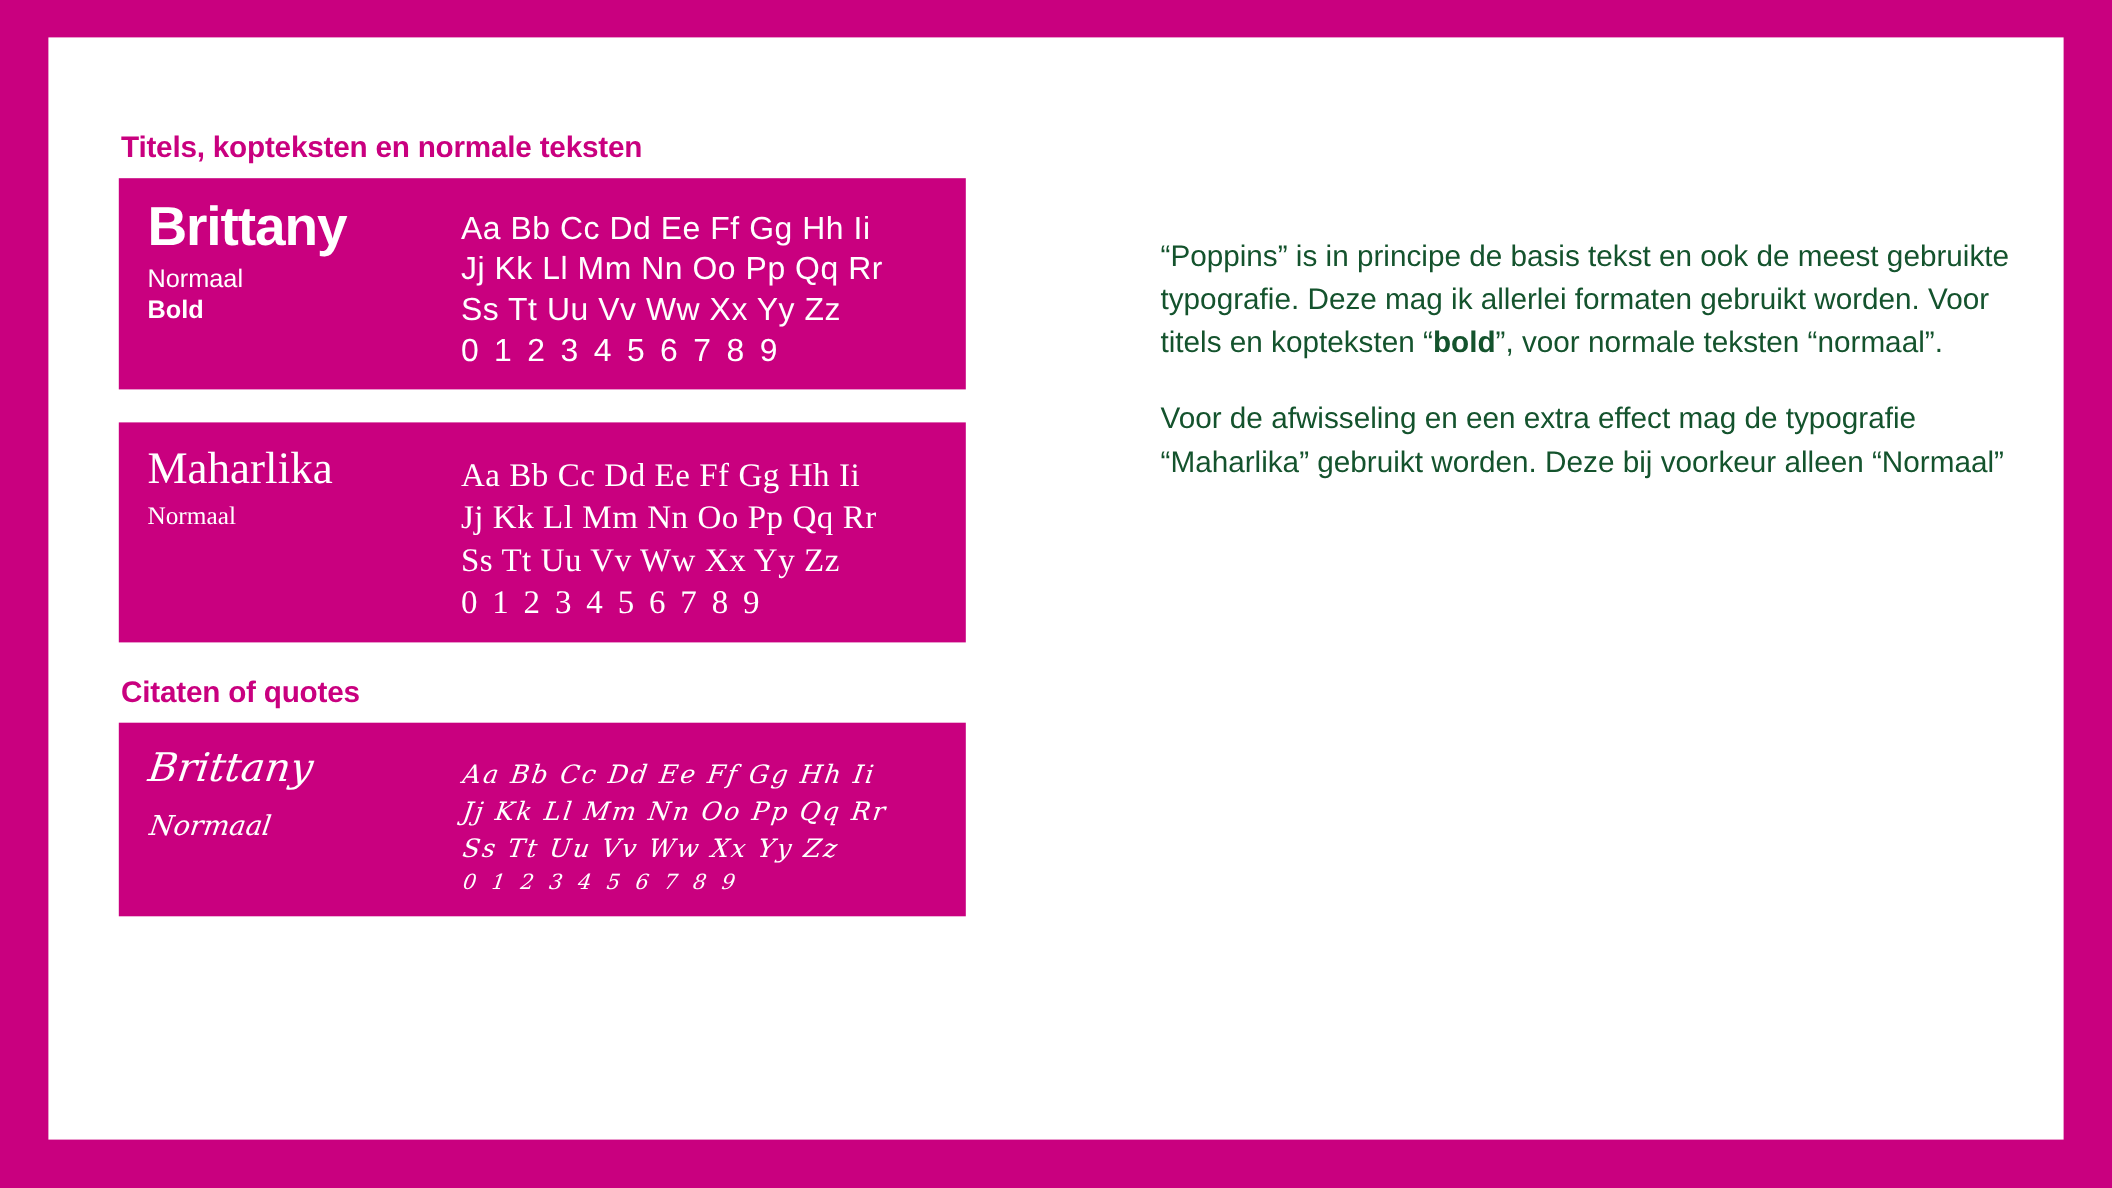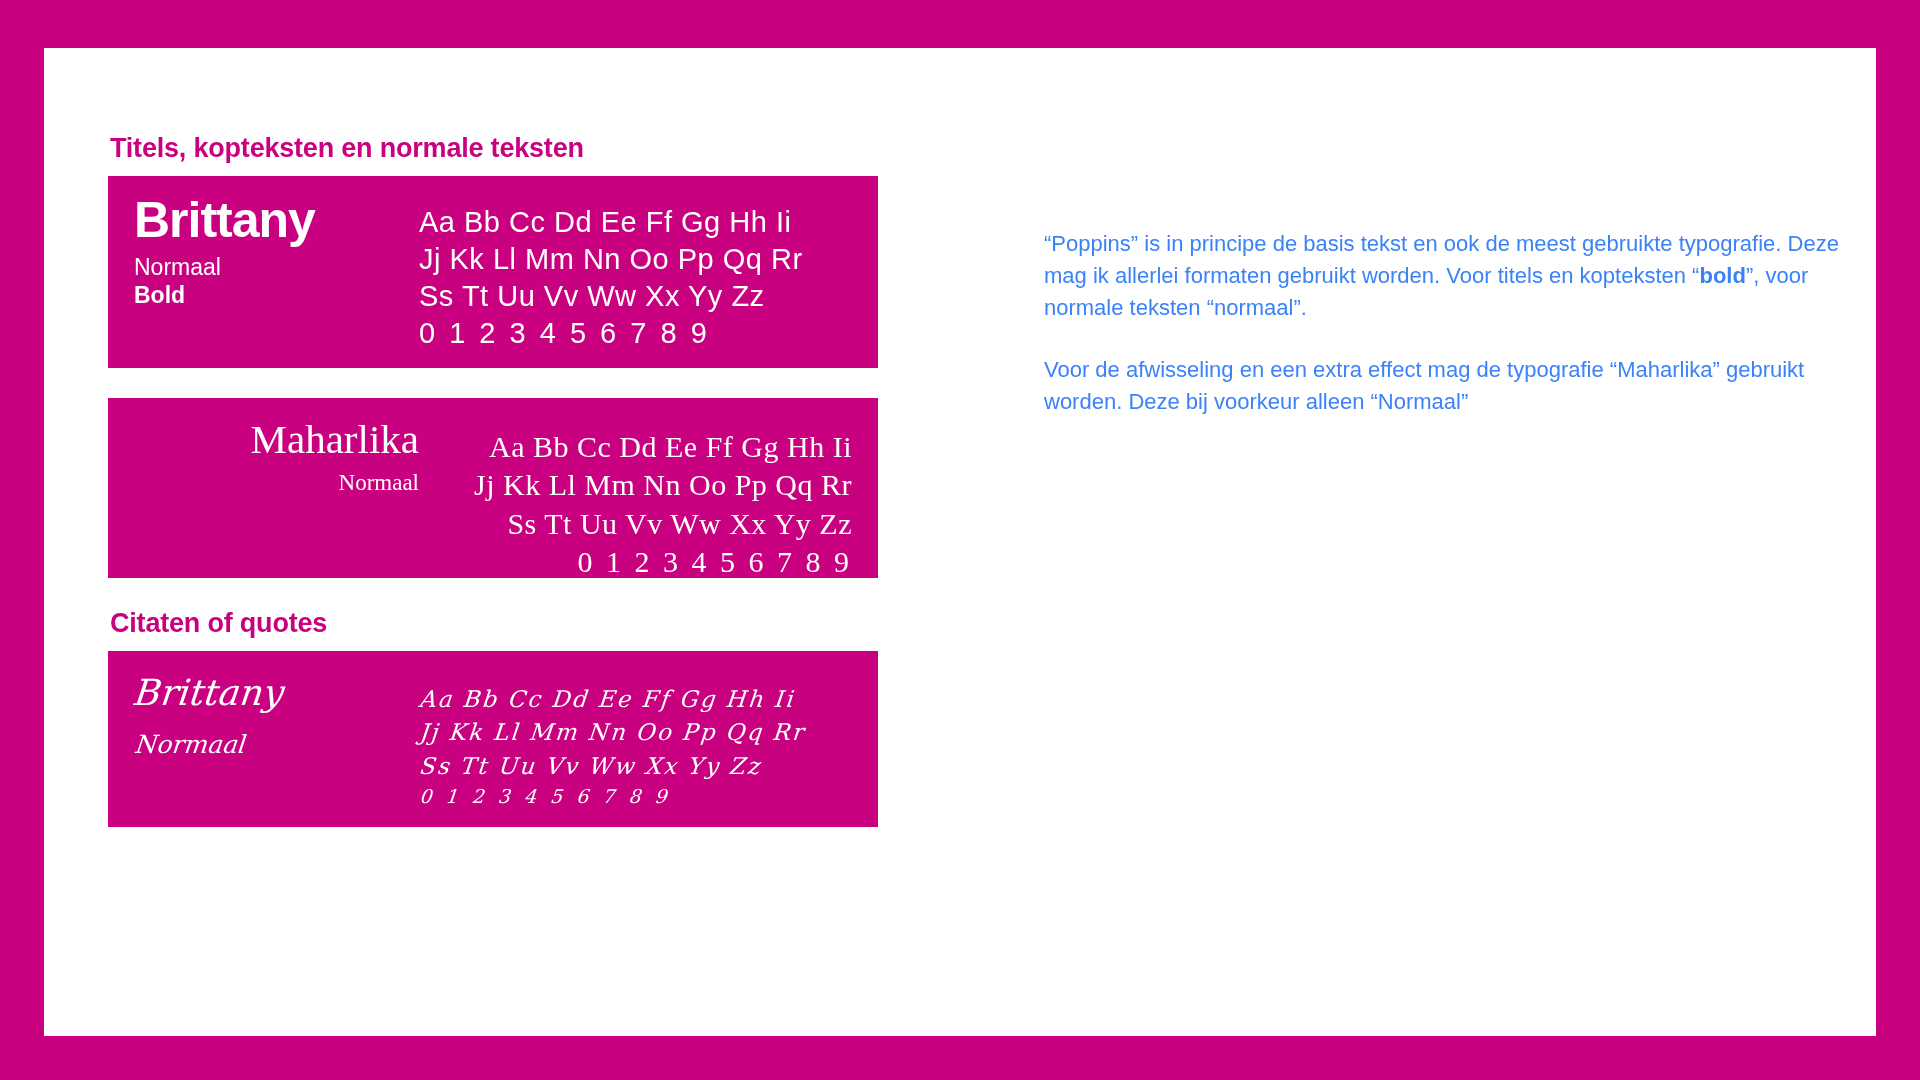--- a/index.html
+++ b/index.html
@@ -13,21 +13,21 @@
     background: #C9007F;
     font-family: "Liberation Sans", sans-serif;
   }
   .slide {
     position: absolute;
     left: 0; top: 0;
     width: 1920px;
     height: 1080px;
     background: #C9007F;
     box-sizing: border-box;
-    padding: 48px 44px 44px 44px;
+    padding: 34px 44px 44px 44px;
   }
   .canvas {
     position: relative;
     width: 100%;
     height: 100%;
     background: #FFFFFF;
     box-sizing: border-box;
   }
 
   
@@ -93,23 +93,22 @@
     letter-spacing: 0.5px;
     white-space: nowrap;
   }
   .glyph-line.digits {
     letter-spacing: 3px;
   }
 
   
   .swatch-maharlika {
     padding: 20px 26px 26px 26px;
-    height: 180px;
+    height: 200px;
     font-family: "Liberation Serif", serif;
-    text-align: right;
   }
   .maharlika-name {
     font-size: 41px;
     font-weight: normal;
     line-height: 1.05;
     margin: 0 0 8px 0;
   }
   .maharlika-normaal {
     font-size: 23px;
     line-height: 1.25;
@@ -169,24 +168,24 @@
   .big-title {
     font-family: "Liberation Serif", serif;
     color: #C9007F;
     font-size: 96px;
     line-height: 1;
     font-weight: normal;
     margin: 0 0 44px 90px;
     letter-spacing: 0.5px;
   }
   .body-par {
-    color: #3b82f6;
-    font-size: 22px;
+    color: #14532d;
+    font-size: 27px;
     line-height: 1.45;
-    margin: 0 0 30px 0;
+    margin: 0 0 30px 11px;
   }
   .body-par b {
     font-weight: bold;
   }
 </style>
 </head>
 <body>
 
 <div class="slide">
   <div class="canvas">

